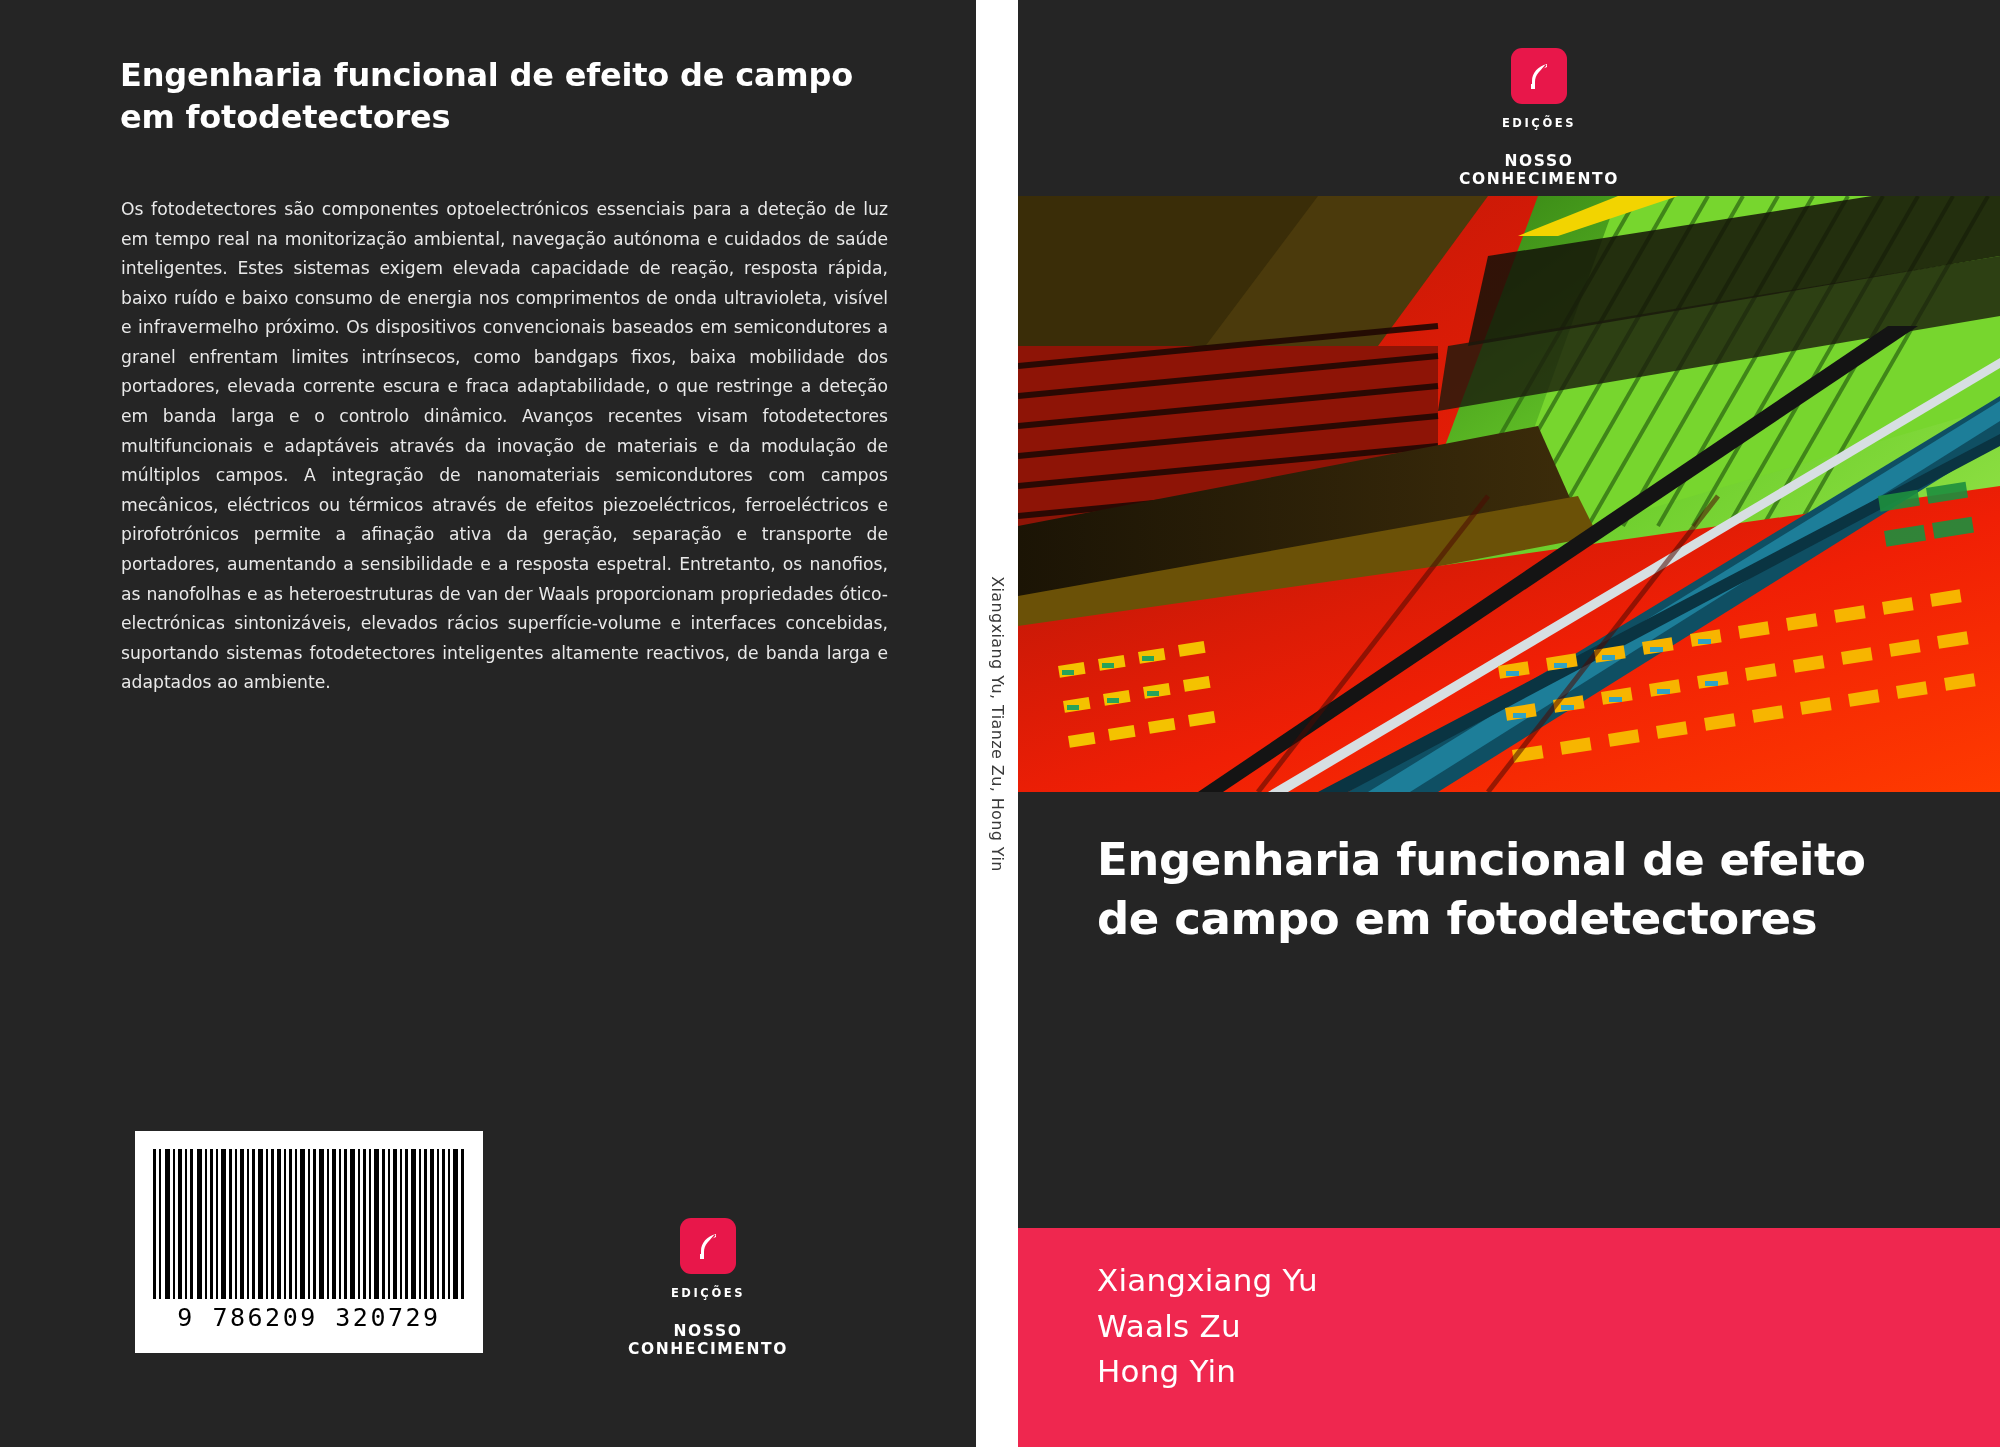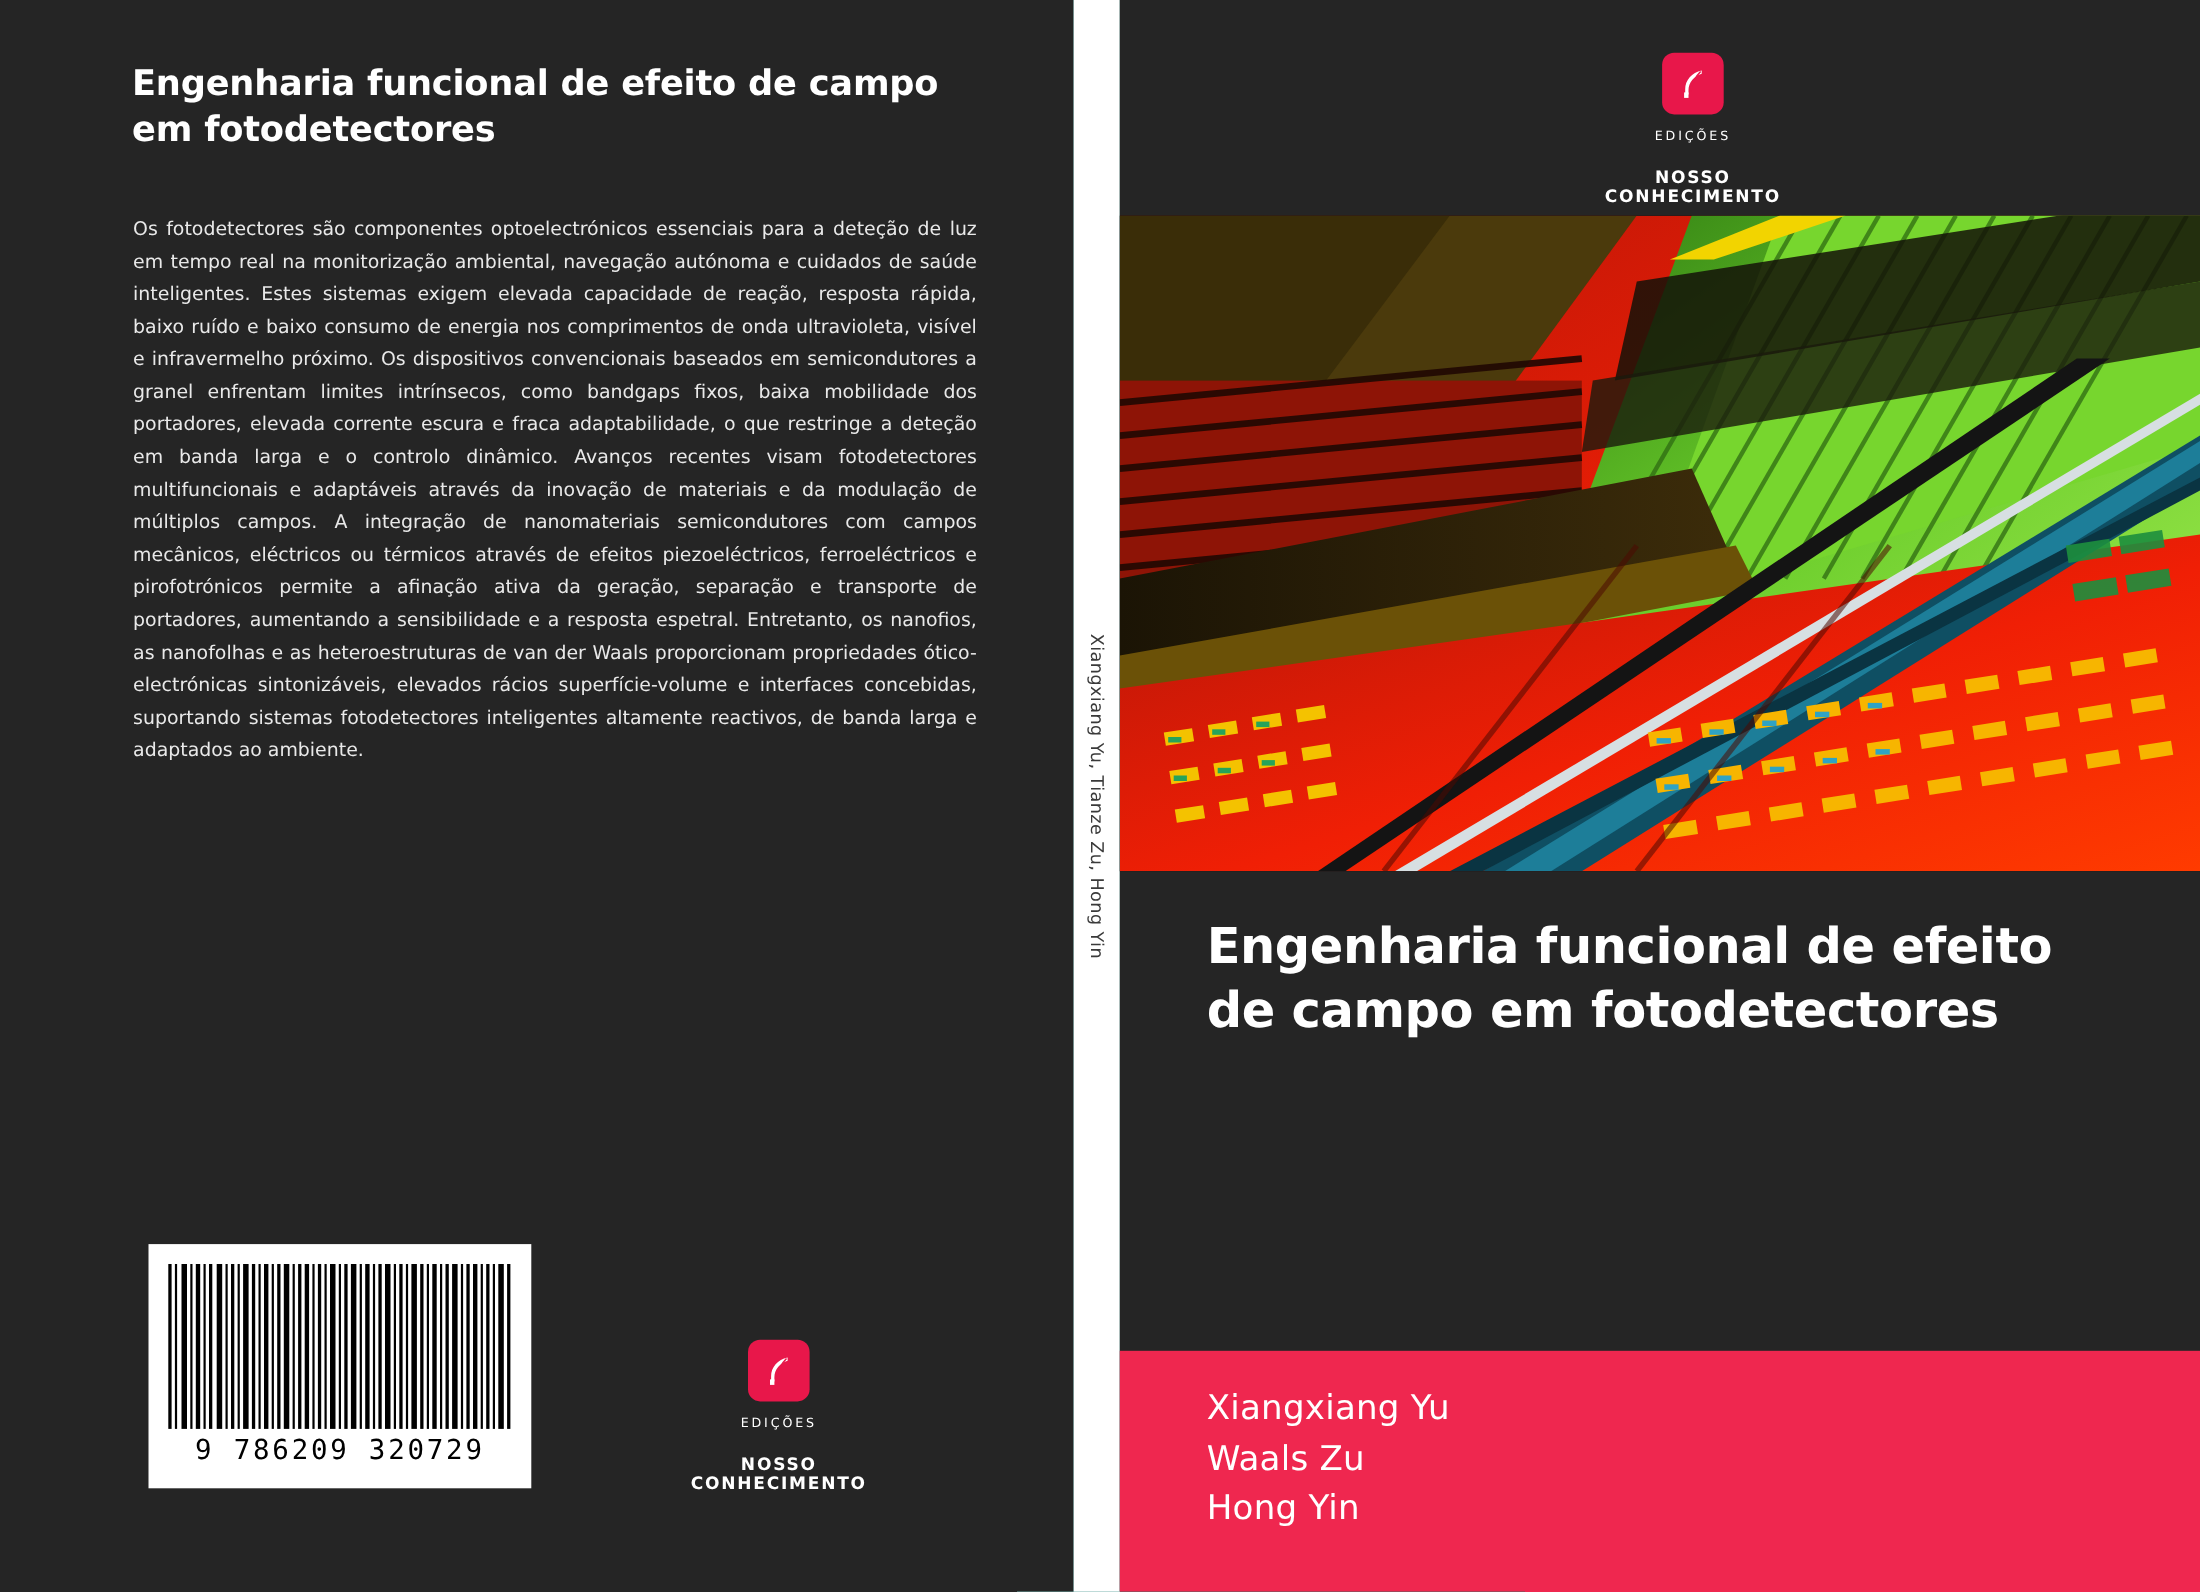--- a/index.html
+++ b/index.html
@@ -10,21 +10,21 @@
   body {
     width: 2000px;
     height: 1447px;
     font-family: "DejaVu Sans", sans-serif;
     overflow: hidden;
   }
   .cover {
     position: relative;
     width: 2000px;
     height: 1447px;
-    background: #0f766e;
+    background: #701a75;
   }
 
   
   .back-cover {
     position: absolute;
     left: 0;
     top: 0;
     width: 976px;
     height: 1447px;
     background: #252525;
@@ -109,21 +109,21 @@
     position: absolute;
     left: 50%;
     top: 50%;
     transform: translate(-50%, -50%);
   }
   .pub-line1 {
     color: #ffffff;
     font-size: 11.5px;
     letter-spacing: 2.6px;
     margin-top: 8px;
-    font-weight: normal;
+    font-weight: bold;
   }
   .pub-line2 {
     color: #ffffff;
     font-size: 15.5px;
     letter-spacing: 1.6px;
     margin-top: 22px;
     font-weight: bold;
   }
 
   

